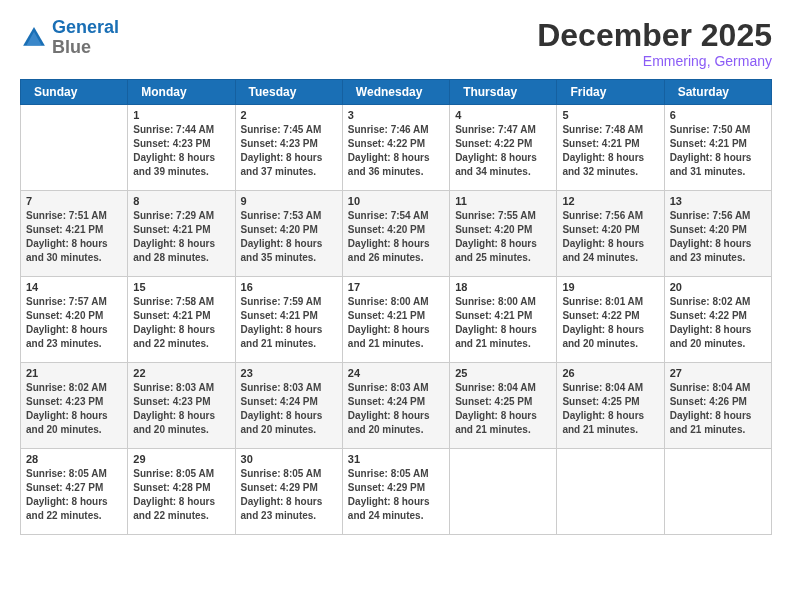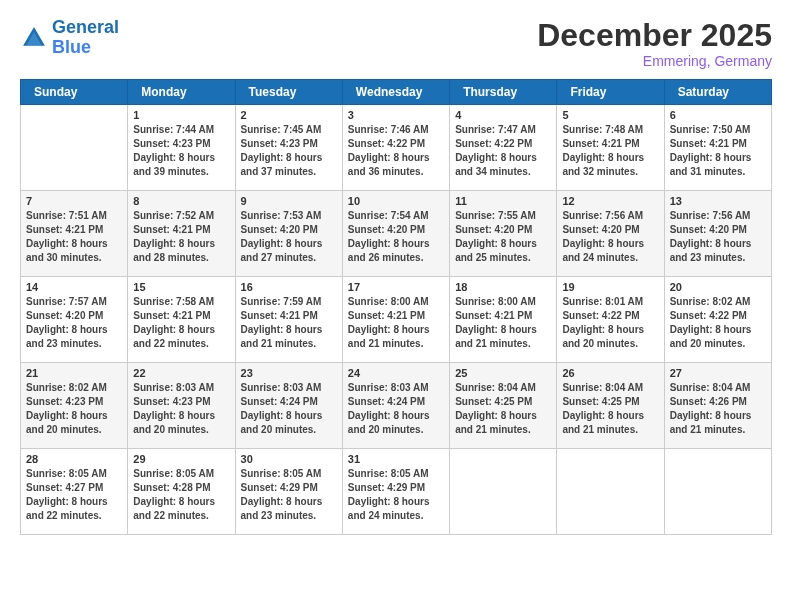--- a/index.html
+++ b/index.html
@@ -104,21 +104,21 @@
 
 <div class="page">
   <div class="header">
     <div class="logo">
       <svg class="logo-icon" viewBox="0 0 36 36">
         <polygon points="18,4 32,28 4,28" fill="#1a6fb5"></polygon>
         <polygon points="18,10 28,28 8,28" fill="#5aa0e0" opacity="0.5"></polygon>
       </svg>
       <div class="logo-text">
         <div><span>General</span></div>
-        <div><span style="color:#3b82f6">Blue</span></div>
+        <div><span style="color:#737373">Blue</span></div>
       </div>
     </div>
     <div class="title-area">
       <div class="month-title">December 2025</div>
       <div class="location">Emmering, Germany</div>
     </div>
   </div>
 
   <table class="calendar">
     <thead>
@@ -160,25 +160,25 @@
             <div class="cell-text"><span>Sunrise: 7:50 AM</span><br><span>Sunset: 4:21 PM</span><br><span>Daylight: 8 hours</span><br><span>and 31 minutes.</span></div>
           </td>
         </tr>
         <tr>
           <td>
             <span class="day-num">7</span>
             <div class="cell-text"><span>Sunrise: 7:51 AM</span><br><span>Sunset: 4:21 PM</span><br><span>Daylight: 8 hours</span><br><span>and 30 minutes.</span></div>
           </td>
           <td>
             <span class="day-num">8</span>
-            <div class="cell-text"><span>Sunrise: 7:52 AM</span><br><span>Sunset: 4:21 PM</span><br><span>Daylight: 8 hours</span><br><span>and 28 minutes.</span></div>
+            <div class="cell-text"><span>Sunrise: 7:29 AM</span><br><span>Sunset: 4:21 PM</span><br><span>Daylight: 8 hours</span><br><span>and 28 minutes.</span></div>
           </td>
           <td>
             <span class="day-num">9</span>
-            <div class="cell-text"><span>Sunrise: 7:53 AM</span><br><span>Sunset: 4:20 PM</span><br><span>Daylight: 8 hours</span><br><span>and 27 minutes.</span></div>
+            <div class="cell-text"><span>Sunrise: 7:53 AM</span><br><span>Sunset: 4:20 PM</span><br><span>Daylight: 8 hours</span><br><span>and 35 minutes.</span></div>
           </td>
           <td>
             <span class="day-num">10</span>
             <div class="cell-text"><span>Sunrise: 7:54 AM</span><br><span>Sunset: 4:20 PM</span><br><span>Daylight: 8 hours</span><br><span>and 26 minutes.</span></div>
           </td>
           <td>
             <span class="day-num">11</span>
             <div class="cell-text"><span>Sunrise: 7:55 AM</span><br><span>Sunset: 4:20 PM</span><br><span>Daylight: 8 hours</span><br><span>and 25 minutes.</span></div>
           </td>
           <td>

